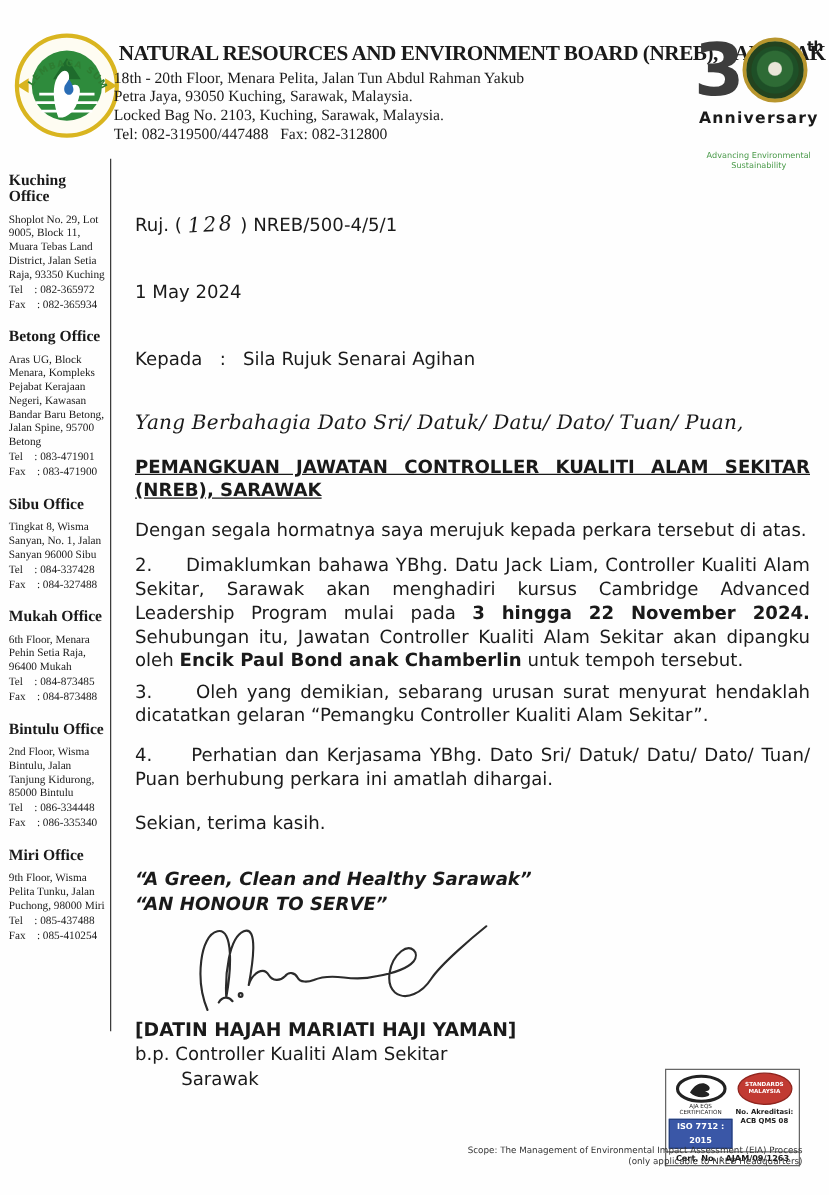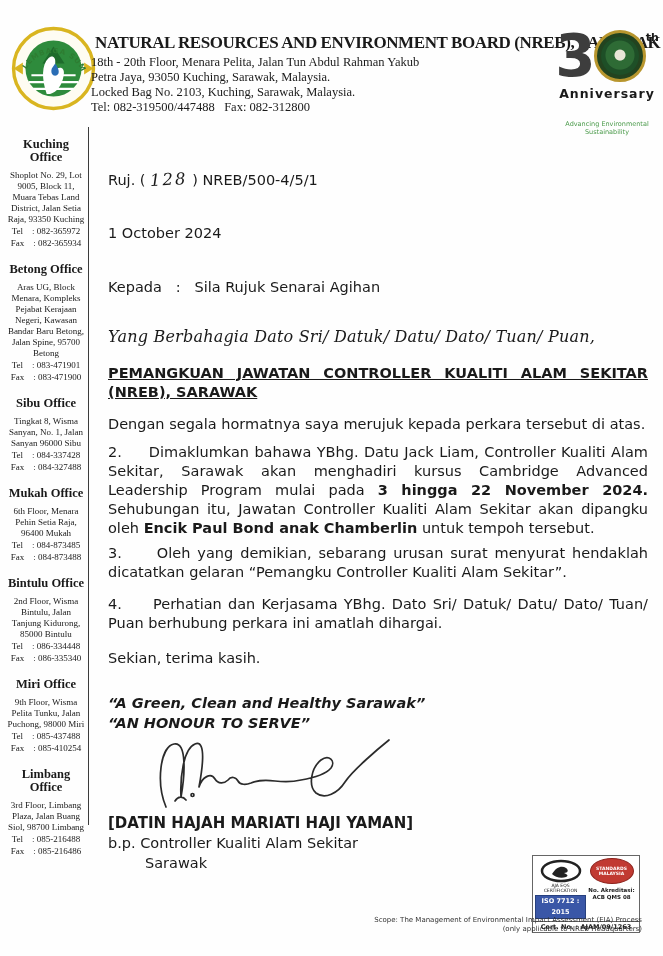--- a/index.html
+++ b/index.html
@@ -31,21 +31,21 @@
     border:3px solid #b8962e;
     background: radial-gradient(circle at 50% 48%, #e9e6d8 0 5px, #2e6b35 6px 14px, #1e4f27 15px);
     box-shadow: inset 0 0 0 4px #23431f;
   }
   .anniv-th { font-weight:bold; font-size:11px; align-self:flex-start; margin-top:3px; }
   .anniv-label { font-weight:bold; font-size:12.5px; letter-spacing:1px; margin-top:2px; }
   .anniv-tagline { font-size:6.5px; color:#4a9a4a; margin-top:19px; }
   
   .vline { position:absolute; left:88px; top:127px; width:1px; height:698px; background:#3c3c3c; }
   .sidebar { position:absolute; left:7px; top:138px; width:78px;
-    font-family:"Liberation Serif","DejaVu Serif",serif;text-align:center; }
+    font-family:"Liberation Serif","DejaVu Serif",serif; }
   .office { margin-bottom:14px; }
   .office-name { font-weight:bold; font-size:12.5px; line-height:13px; margin-bottom:6px; }
   .office-addr { font-size:9px; line-height:11px; }
   .office-line { font-size:9px; line-height:12px; }
   
   .main { position:absolute; left:108px; top:170px; width:540px; font-size:14.5px; line-height:19px; }
   .ref { margin:0 0 34px; }
   .ref-num { font-family:"DejaVu Serif",serif; font-style:italic; font-size:16.5px; letter-spacing:2px; display:inline-block; transform:rotate(-3deg); }
   .date-line { margin:0 0 35px; }
   .kepada { margin:0 0 29px; }
@@ -154,32 +154,26 @@
       <div class="office-addr">2nd Floor, Wisma Bintulu, Jalan Tanjung Kidurong, 85000 Bintulu</div>
       <div class="office-line">Tel&nbsp;&nbsp;&nbsp;&nbsp;:&nbsp;086-334448</div>
       <div class="office-line">Fax&nbsp;&nbsp;&nbsp;&nbsp;:&nbsp;086-335340</div>
     </div>
     <div class="office">
       <div class="office-name">Miri Office</div>
       <div class="office-addr">9th Floor, Wisma Pelita Tunku, Jalan Puchong, 98000 Miri</div>
       <div class="office-line">Tel&nbsp;&nbsp;&nbsp;&nbsp;:&nbsp;085-437488</div>
       <div class="office-line">Fax&nbsp;&nbsp;&nbsp;&nbsp;:&nbsp;085-410254</div>
     </div>
-    <div class="office">
-      <div class="office-name">Limbang Office</div>
-      <div class="office-addr">3rd Floor, Limbang Plaza, Jalan Buang Siol, 98700 Limbang</div>
-      <div class="office-line">Tel&nbsp;&nbsp;&nbsp;&nbsp;:&nbsp;085-216488</div>
-      <div class="office-line">Fax&nbsp;&nbsp;&nbsp;&nbsp;:&nbsp;085-216486</div>
-    </div>
   </div>
 
   <div class="main">
     <p class="ref"><span>Ruj.&nbsp;(&nbsp;</span><span class="ref-num">128</span><span>&nbsp;)&nbsp;NREB/500-4/5/1</span></p>
 
-    <p class="date-line">1 October 2024</p>
+    <p class="date-line">1 May 2024</p>
 
     <p class="kepada">Kepada&nbsp;&nbsp;&nbsp;:&nbsp;&nbsp;&nbsp;Sila Rujuk Senarai Agihan</p>
 
     <p class="salutation">Yang Berbahagia Dato Sri/ Datuk/ Datu/ Dato/ Tuan/ Puan,</p>
 
     <p class="subject">
         <span class="subject-l1">PEMANGKUAN JAWATAN CONTROLLER KUALITI ALAM SEKITAR</span>
         <span class="subject-l2">(NREB), SARAWAK</span>
       </p>
 

